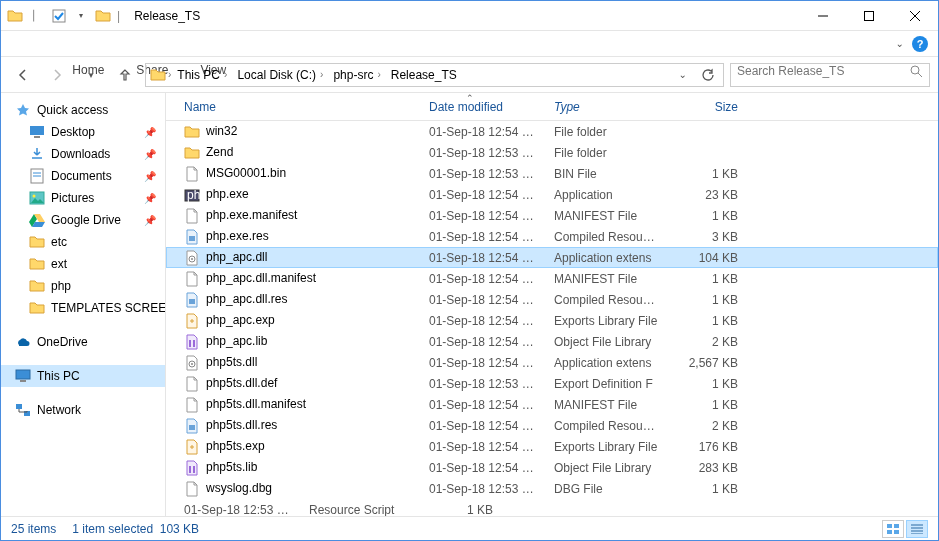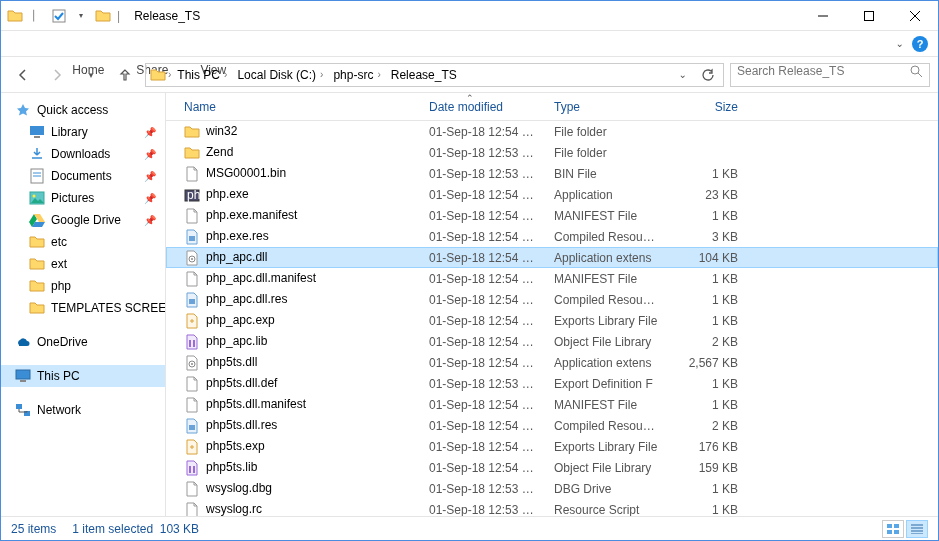--- a/index.html
+++ b/index.html
@@ -29,21 +29,21 @@
 .side-item { display:flex; align-items:center; gap:6px; padding:3px 8px 3px 28px; cursor:pointer; white-space:nowrap; overflow:hidden; }
 .side-item.header { padding-left:14px; }
 .side-item.selected { background:#cce8ff; }
 .pin { margin-left:auto; color:#666; font-size:10px; }
 .side-icon { width:16px; height:16px; flex-shrink:0; display:flex; align-items:center; justify-content:center; }
 .filelist { flex:1; overflow:auto; position:relative; }
 .columns { display:flex; height:28px; align-items:center; border-bottom:1px solid #e5e5e5; padding-left:10px; color:#1a5599; position:sticky; top:0; background:#fff; }
 .col { padding:0 8px; display:flex; align-items:center; gap:4px; }
 .col-name { width:245px; }
 .col-date { width:125px; }
-.col-type { width:120px; }
+.col-type { width:120px;font-style:italic; }
 .col-size { width:80px; text-align:right; justify-content:flex-end; }
 .sort-ind { position:absolute; top:0; left:300px; font-size:9px; color:#555; }
 .row { display:flex; height:21px; align-items:center; padding-left:10px; cursor:pointer; }
 .row.selected { background:#cce8ff; border:1px solid #99d1ff; padding-left:9px; }
 .cell { padding:0 8px; white-space:nowrap; overflow:hidden; text-overflow:ellipsis; color:#000; }
 .cell-name { width:245px; display:flex; gap:6px; }
 .cell-date { width:125px; color:#555; }
 .cell-type { width:120px; color:#555; }
 .cell-size { width:80px; text-align:right; color:#555; }
 .file-icon { width:16px; height:16px; flex-shrink:0; display:flex; align-items:center; justify-content:center; }
@@ -181,21 +181,21 @@
         <span>Quick access</span>
       </div>
       <div id="qa-items">
           <div class="side-item">
             <span class="side-icon">
               <svg width="16" height="14">
                 <rect x="1" y="1" width="14" height="9" fill="#3b8ed6"></rect>
                 <rect x="5" y="11" width="6" height="2" fill="#888"></rect>
               </svg>
             </span>
-            <span>Library</span>
+            <span>Desktop</span>
             <span class="pin">📌</span>
           </div>
           <div class="side-item">
             <span class="side-icon">
               <svg width="16" height="16">
                 <path d="M8 2v7m0 0l-3-3m3 3l3-3M3 12h10" stroke="#3b8ed6" stroke-width="1.5" fill="none"></path>
               </svg>
             </span>
             <span>Downloads</span>
             <span class="pin">📌</span>
@@ -543,46 +543,37 @@
               <svg width="14" height="16">
                 <path d="M2 1h7l3 3v11H2z" fill="#f0e9fb" stroke="#9a6ad9"></path>
                 <rect x="4" y="6" width="2" height="7" fill="#9a6ad9"></rect>
                 <rect x="8" y="6" width="2" height="7" fill="#9a6ad9"></rect>
               </svg>
             </span>
             <span>php5ts.lib</span>
           </div>
           <div class="cell cell-date">01-Sep-18 12:54 PM</div>
           <div class="cell cell-type">Object File Library</div>
-          <div class="cell cell-size">159 KB</div>
+          <div class="cell cell-size">283 KB</div>
         </div>
         <div class="row">
           <div class="cell cell-name">
             <span class="file-icon">
               <svg width="14" height="16">
                 <path d="M2 1h7l3 3v11H2z" fill="#fff" stroke="#999"></path>
                 <path d="M9 1v3h3" fill="none" stroke="#999"></path>
               </svg>
             </span>
             <span>wsyslog.dbg</span>
           </div>
           <div class="cell cell-date">01-Sep-18 12:53 PM</div>
-          <div class="cell cell-type">DBG Drive</div>
-          <div class="cell cell-size">1 KB</div>
-        </div>
-        <div class="row">
-          <div class="cell cell-name">
-            <span class="file-icon">
-              <svg width="14" height="16">
-                <path d="M2 1h7l3 3v11H2z" fill="#fff" stroke="#999"></path>
-                <path d="M9 1v3h3" fill="none" stroke="#999"></path>
-              </svg>
-            </span>
-            <span>wsyslog.rc</span>
-          </div>
+          <div class="cell cell-type">DBG File</div>
+          <div class="cell cell-size">1 KB</div>
+        </div>
+        <div class="row">
           <div class="cell cell-date">01-Sep-18 12:53 PM</div>
           <div class="cell cell-type">Resource Script</div>
           <div class="cell cell-size">1 KB</div>
         </div>
       </div>
   </div>
 </div>
 
 <div class="statusbar">
   <span>25 items</span>

